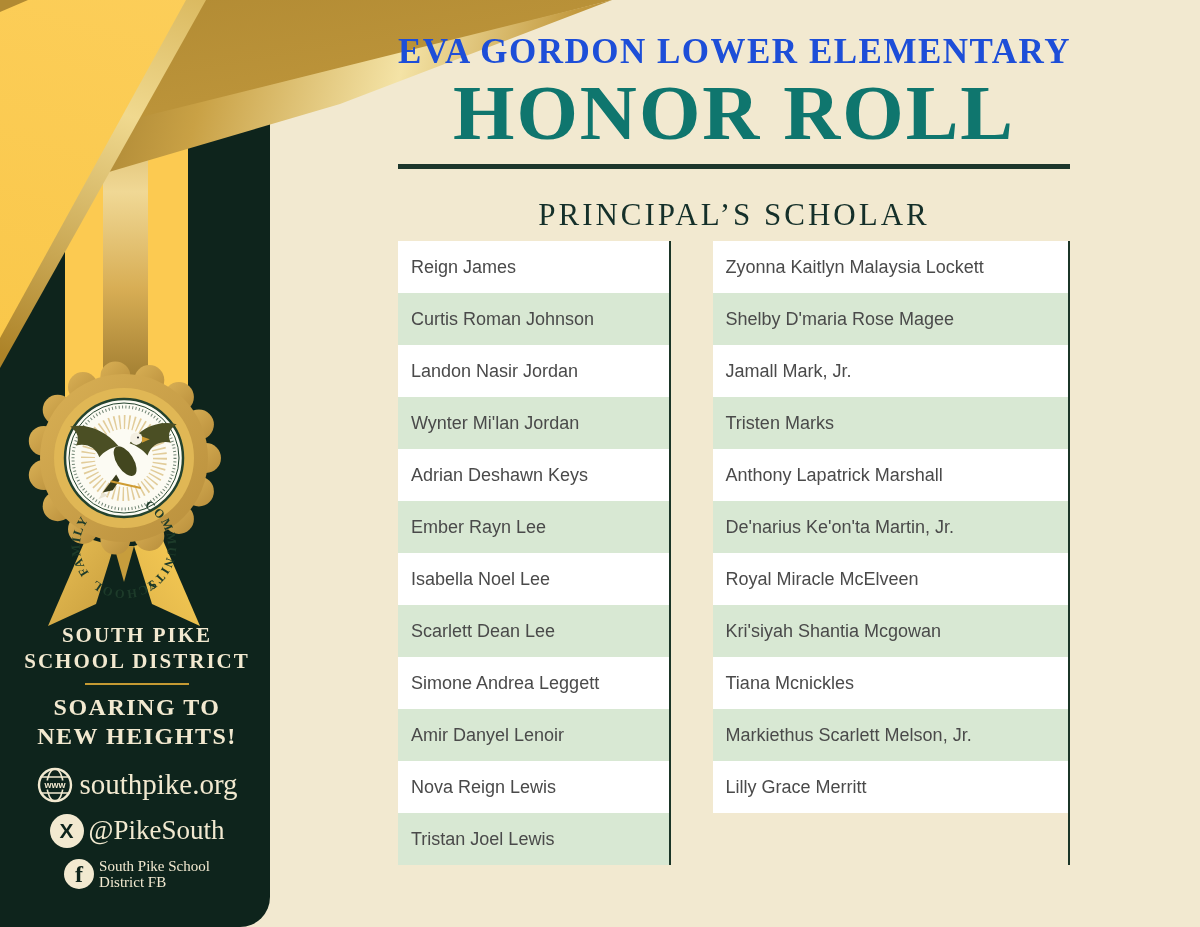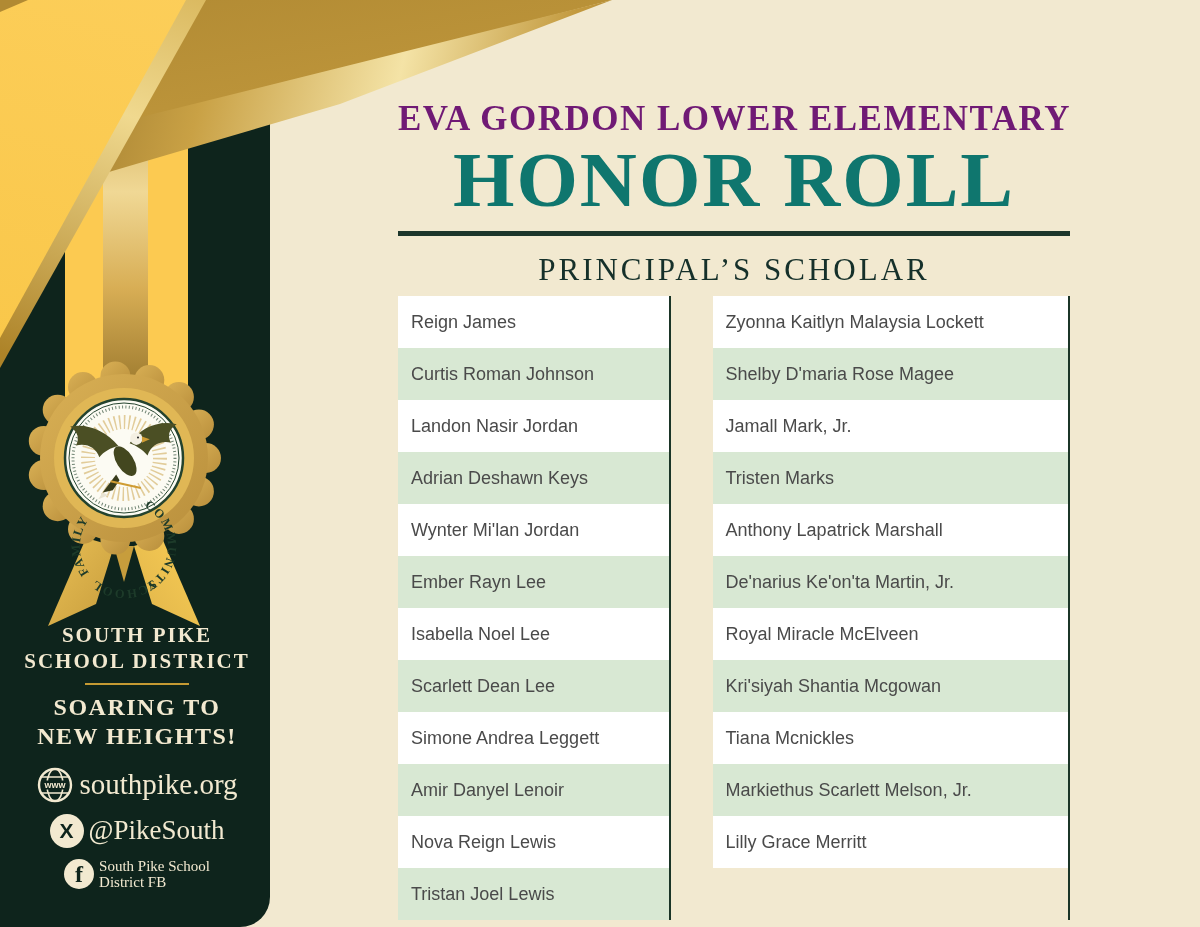--- a/index.html
+++ b/index.html
@@ -35,24 +35,24 @@
   .sb-xhandle{font-size:27px;}
   .sb-fb{font-size:15px;line-height:1.12;text-align:left;}
   .icon-circle{display:flex;align-items:center;justify-content:center;background:#f2e9d0;
     color:#0e241c;border-radius:50%;flex:0 0 auto;font-weight:bold;}
   .icon-x{width:34px;height:34px;font-size:21px;font-family:"Liberation Sans",sans-serif;}
   .icon-f{width:30px;height:30px;font-size:24px;font-family:"Liberation Serif",serif;}
 
   
   .main{position:absolute;left:398px;top:0;width:672px;text-align:center;color:#1d362b;
     font-family:"Liberation Serif","DejaVu Serif",serif;}
-  .school{margin-top:101px;font-size:35px;line-height:1;letter-spacing:1.5px;font-weight:600;white-space:nowrap;color:#701a75;}
+  .school{margin-top:34px;font-size:35px;line-height:1;letter-spacing:1.5px;font-weight:600;white-space:nowrap;color:#1d4ed8;}
   .title{margin-top:6px;font-size:79px;line-height:.95;font-weight:bold;letter-spacing:2px;color:#0f766e;white-space:nowrap;}
   .divider{margin-top:14px;height:5px;background:#1d362b;}
-  .subtitle{margin-top:18px;font-size:31px;line-height:1;letter-spacing:3px;color:#15302a;white-space:nowrap;}
+  .subtitle{margin-top:30px;font-size:31px;line-height:1;letter-spacing:3px;color:#15302a;white-space:nowrap;}
 
   .cols{display:flex;gap:34px;margin-top:11px;text-align:right;
     font-family:"Liberation Sans","DejaVu Sans",sans-serif;}
   .col{display:flex;flex-direction:column;border-right:2px solid #1b3527;}
   .col-left{width:274px;}
   .col-right{width:360px;padding-left:8px;}
   .row{height:52px;display:flex;align-items:center;padding-left:13px;font-size:18px;color:#4a4a4a;background:#fff;}
   .row:nth-child(even){background:#d8e8d3;}
 </style>
 </head>
@@ -177,22 +177,22 @@
   <div class="main">
     <div class="school">EVA GORDON LOWER ELEMENTARY</div>
     <div class="title">HONOR ROLL</div>
     <div class="divider"></div>
     <div class="subtitle">PRINCIPAL’S SCHOLAR</div>
     <div class="cols">
       <div class="col col-left">
           <div class="row">Reign James</div>
           <div class="row">Curtis Roman Johnson</div>
           <div class="row">Landon Nasir Jordan</div>
+          <div class="row">Wynter Mi'lan Jordan</div>
           <div class="row">Adrian Deshawn Keys</div>
-          <div class="row">Wynter Mi'lan Jordan</div>
           <div class="row">Ember Rayn Lee</div>
           <div class="row">Isabella Noel Lee</div>
           <div class="row">Scarlett Dean Lee</div>
           <div class="row">Simone Andrea Leggett</div>
           <div class="row">Amir Danyel Lenoir</div>
           <div class="row">Nova Reign Lewis</div>
           <div class="row">Tristan Joel Lewis</div>
         </div>
       <div class="col col-right">
           <div class="row">Zyonna Kaitlyn Malaysia Lockett</div>

